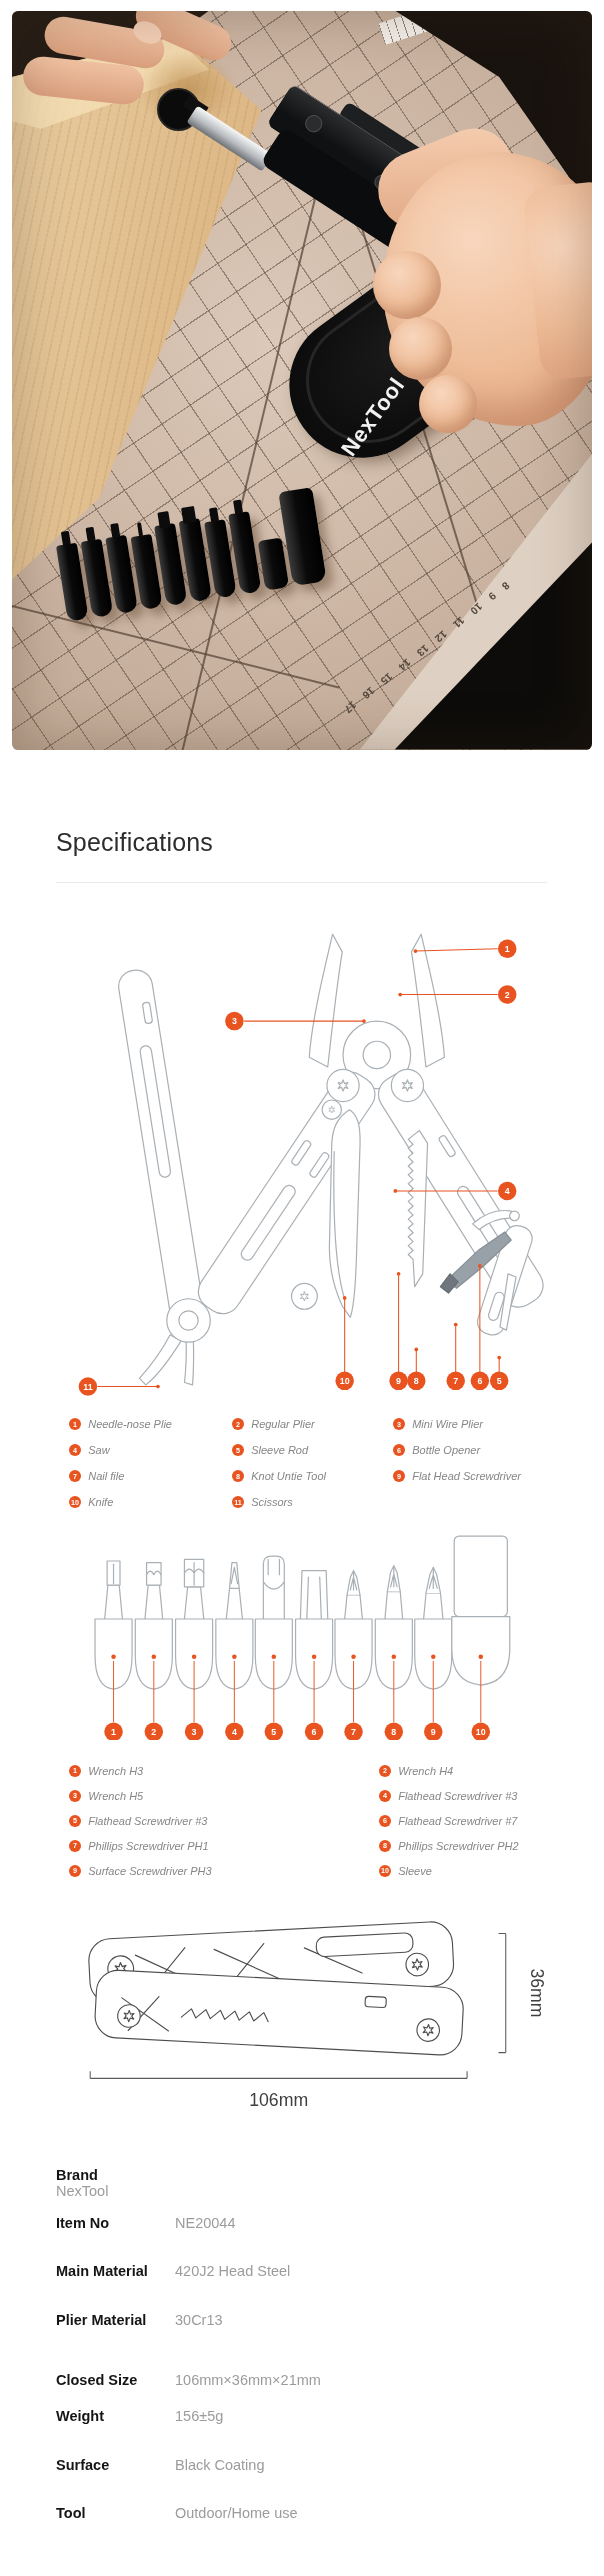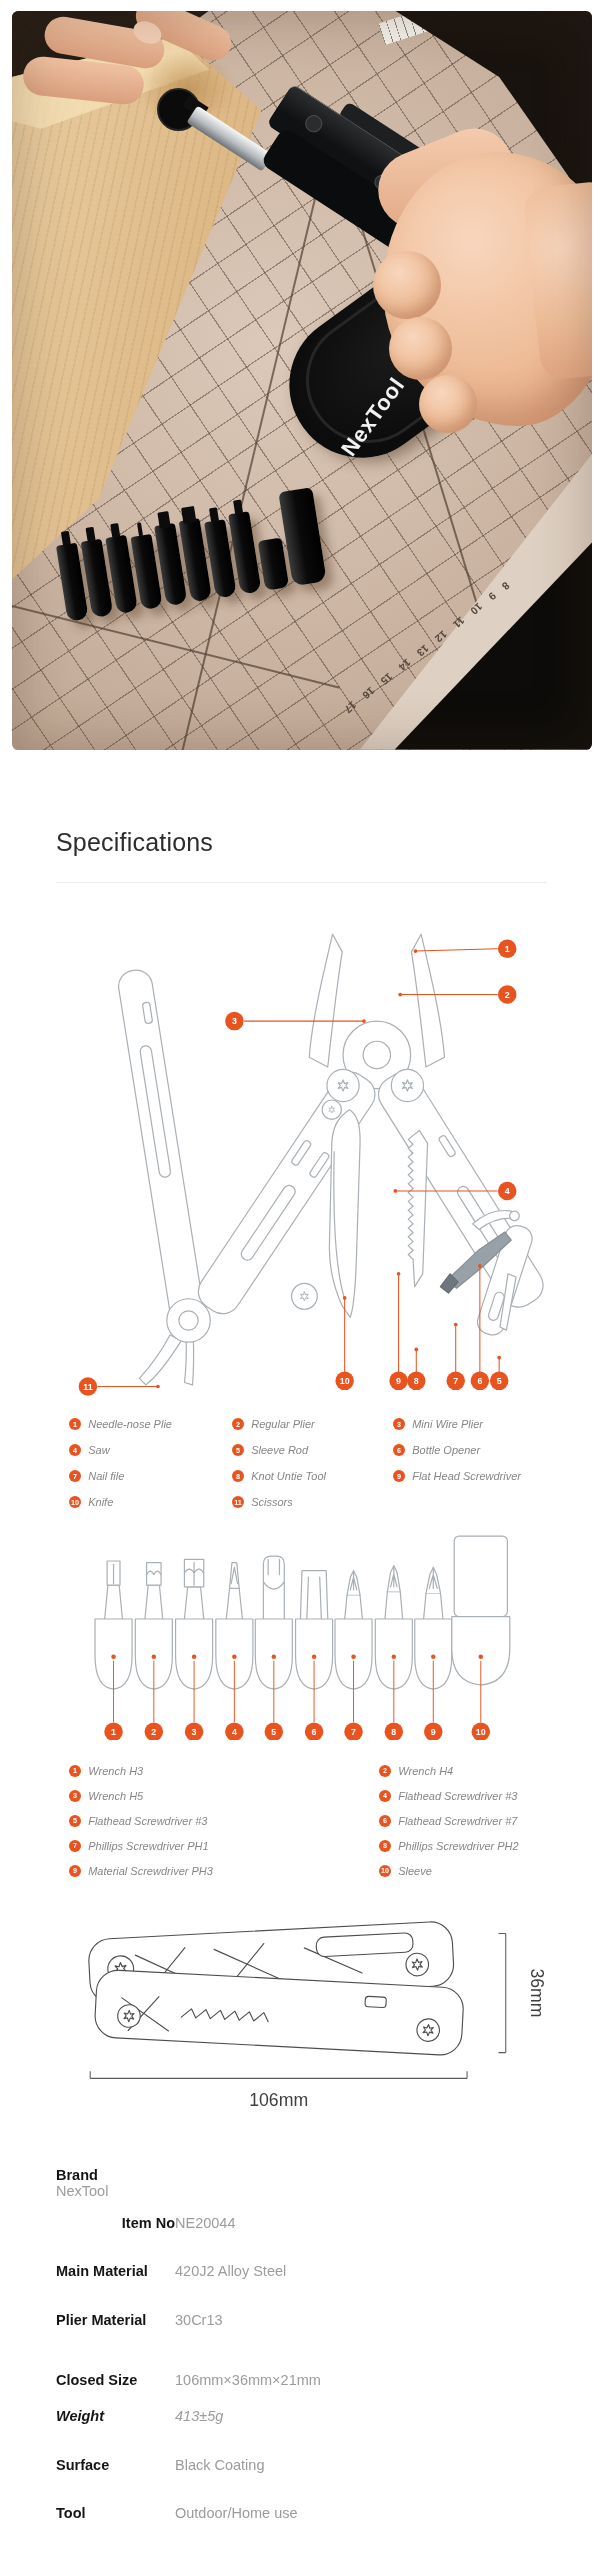--- a/index.html
+++ b/index.html
@@ -454,21 +454,21 @@
     <div class="li">
         <span class="badge">5</span>
         <span class="lbl">Flathead Screwdriver #3</span>
       </div>
     <div class="li">
         <span class="badge">7</span>
         <span class="lbl">Phillips Screwdriver PH1</span>
       </div>
     <div class="li">
         <span class="badge">9</span>
-        <span class="lbl">Material Screwdriver PH3</span>
+        <span class="lbl">Surface Screwdriver PH3</span>
       </div>
   </div>
   <div class="legend-col legend2" style="left:379px;top:1758px;">
     <div class="li">
         <span class="badge">2</span>
         <span class="lbl">Wrench H4</span>
       </div>
     <div class="li">
         <span class="badge">4</span>
         <span class="lbl">Flathead Screwdriver #3</span>
@@ -514,39 +514,39 @@
       <path d="M112,220 H580 M112,220 v-9 M580,220 v-9"></path>
     </g>
     <text transform="translate(659,114) rotate(90)" text-anchor="middle" font-size="22" fill="#3f3f3f" font-family="Liberation Sans, sans-serif">36mm</text>
     <text x="346" y="254" text-anchor="middle" font-size="22" fill="#3f3f3f" font-family="Liberation Sans, sans-serif">106mm</text>
   </svg>
 
   <div class="trow" style="top:2167px;flex-direction:column;">
       <span class="tlabel">Brand</span>
       <span class="tvalue">NexTool</span>
     </div>
-  <div class="trow" style="top:2215px;text-align:right;">
+  <div class="trow" style="top:2215px;">
       <span class="tlabel">Item No</span>
       <span class="tvalue">NE20044</span>
     </div>
   <div class="trow" style="top:2263px;">
       <span class="tlabel">Main Material</span>
-      <span class="tvalue">420J2 Alloy Steel</span>
+      <span class="tvalue">420J2 Head Steel</span>
     </div>
   <div class="trow" style="top:2312px;">
       <span class="tlabel">Plier Material</span>
       <span class="tvalue">30Cr13</span>
     </div>
   <div class="trow" style="top:2360px;margin-top:12px;">
       <span class="tlabel">Closed Size</span>
       <span class="tvalue">106mm×36mm×21mm</span>
     </div>
-  <div class="trow" style="top:2408px;font-style:italic;">
+  <div class="trow" style="top:2408px;">
       <span class="tlabel">Weight</span>
-      <span class="tvalue">413±5g</span>
+      <span class="tvalue">156±5g</span>
     </div>
   <div class="trow" style="top:2457px;">
       <span class="tlabel">Surface</span>
       <span class="tvalue">Black Coating</span>
     </div>
   <div class="trow" style="top:2505px;">
       <span class="tlabel">Tool</span>
       <span class="tvalue">Outdoor/Home use</span>
     </div>
 

